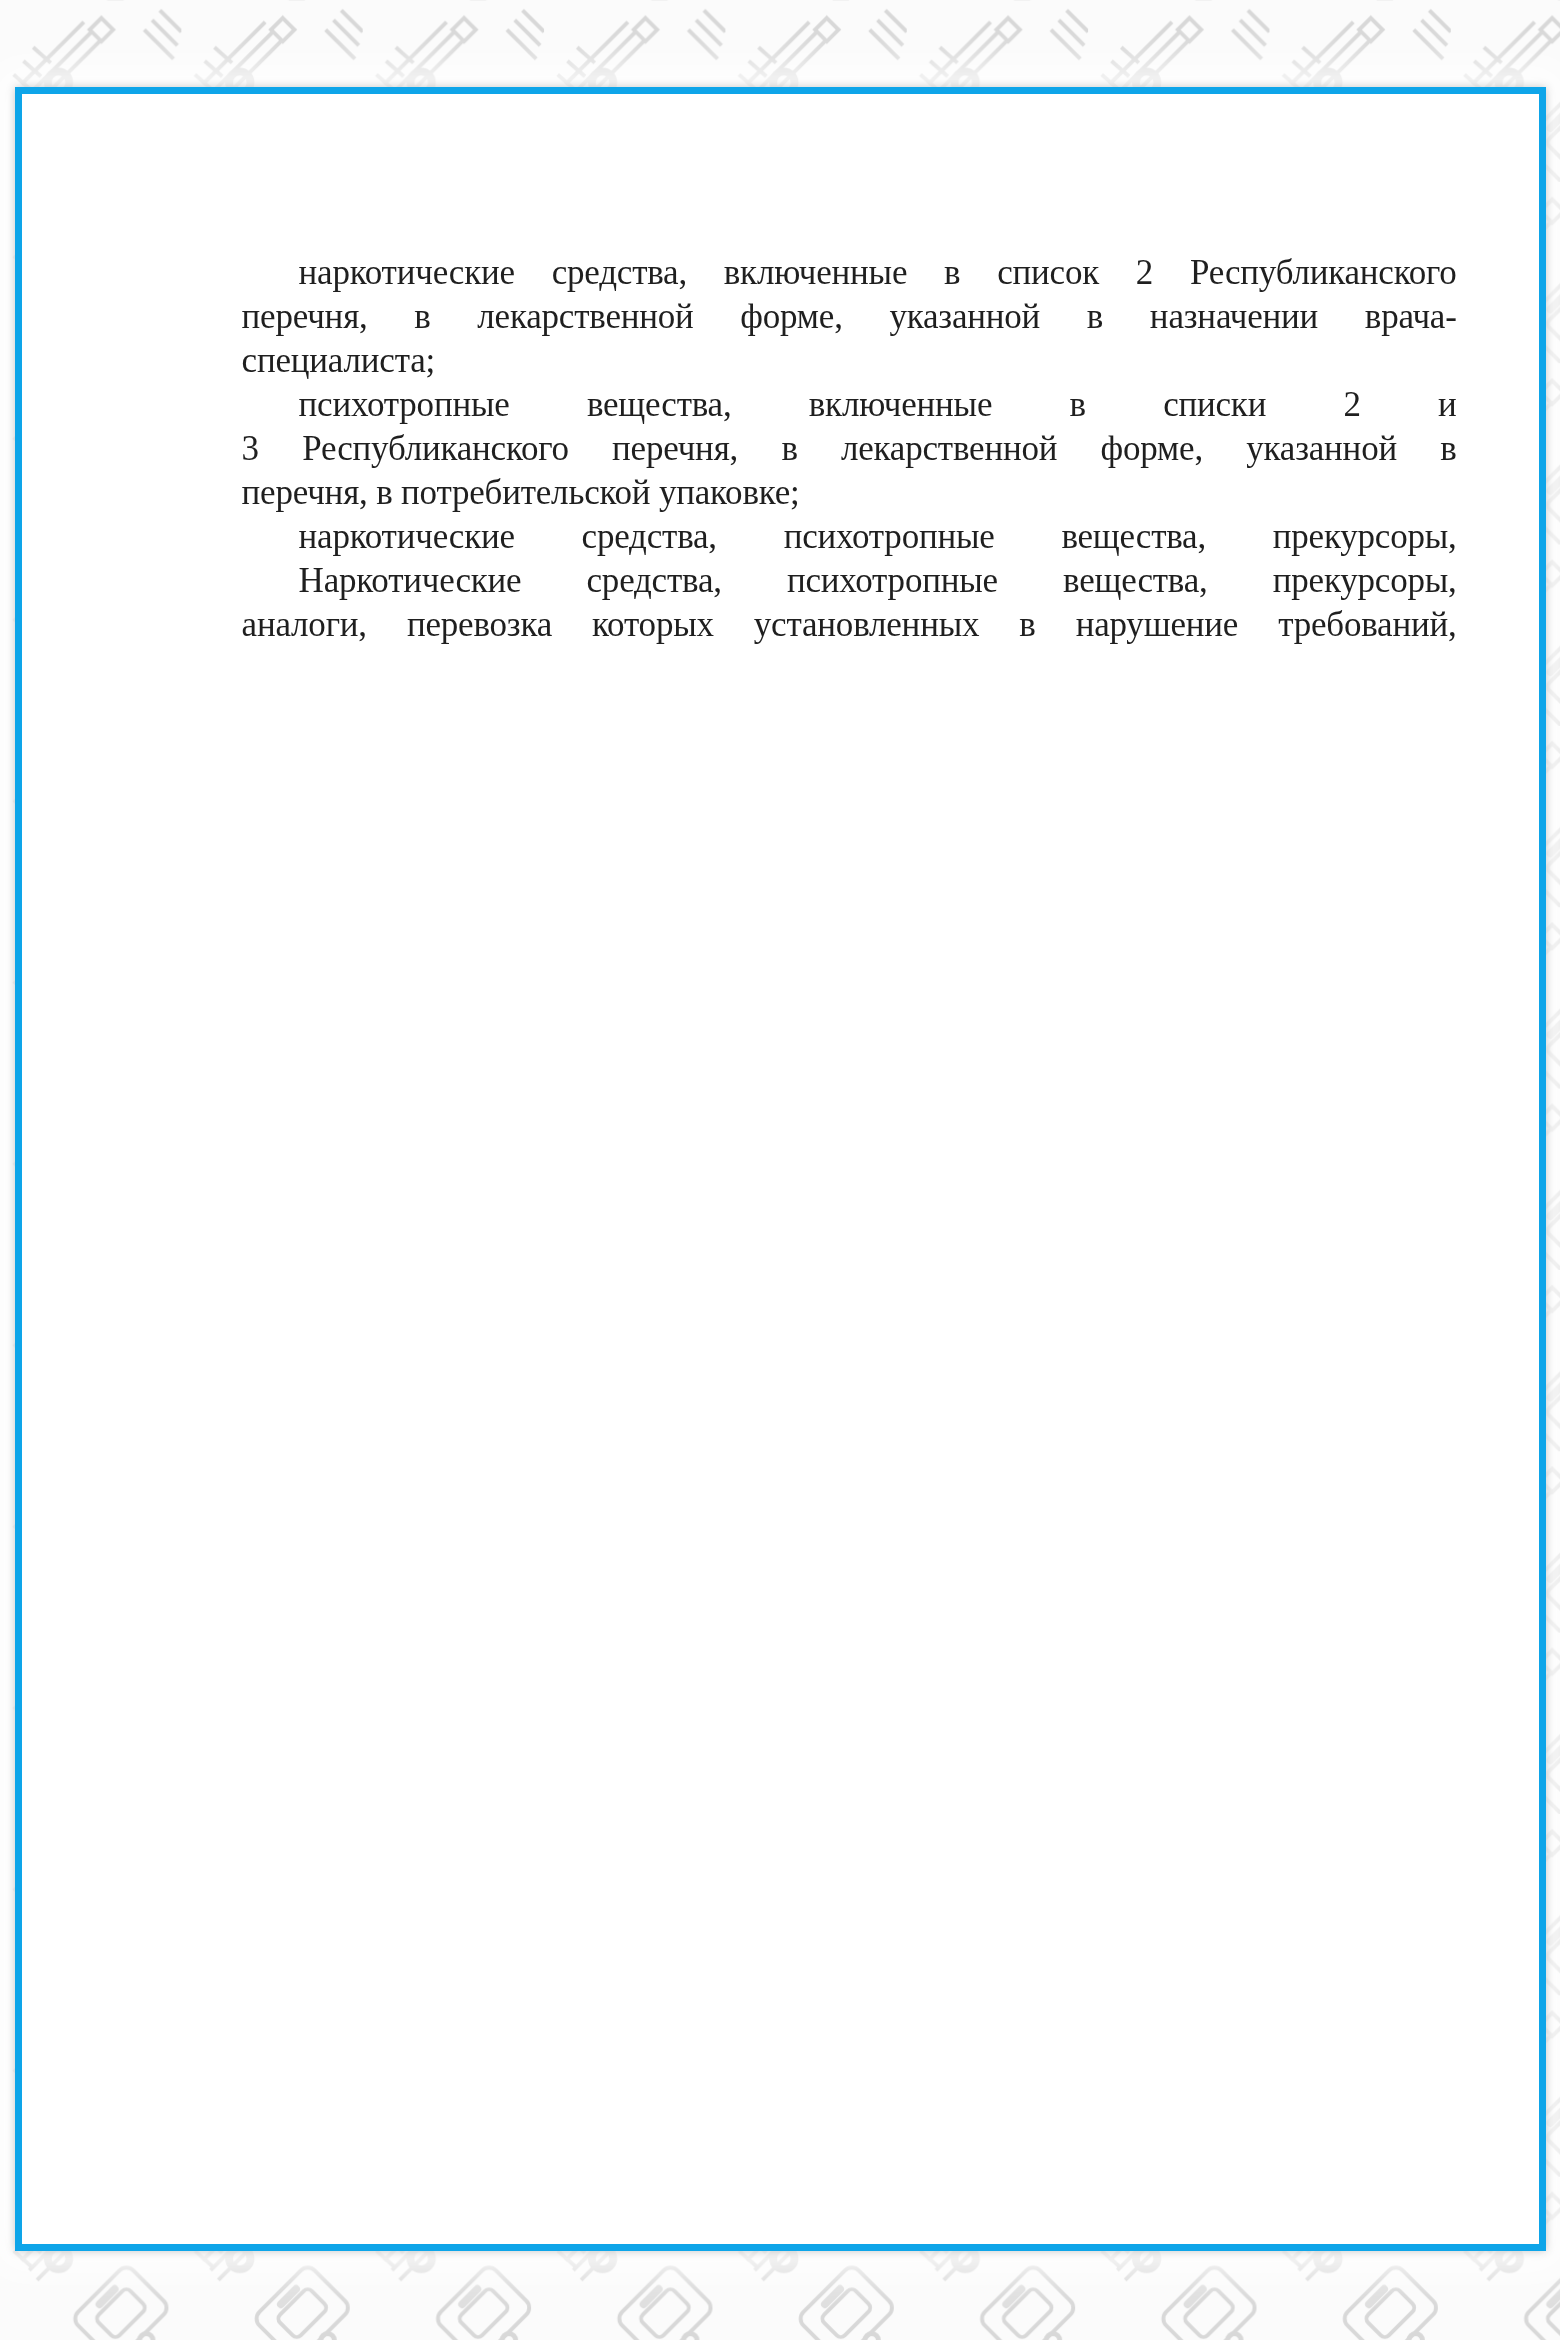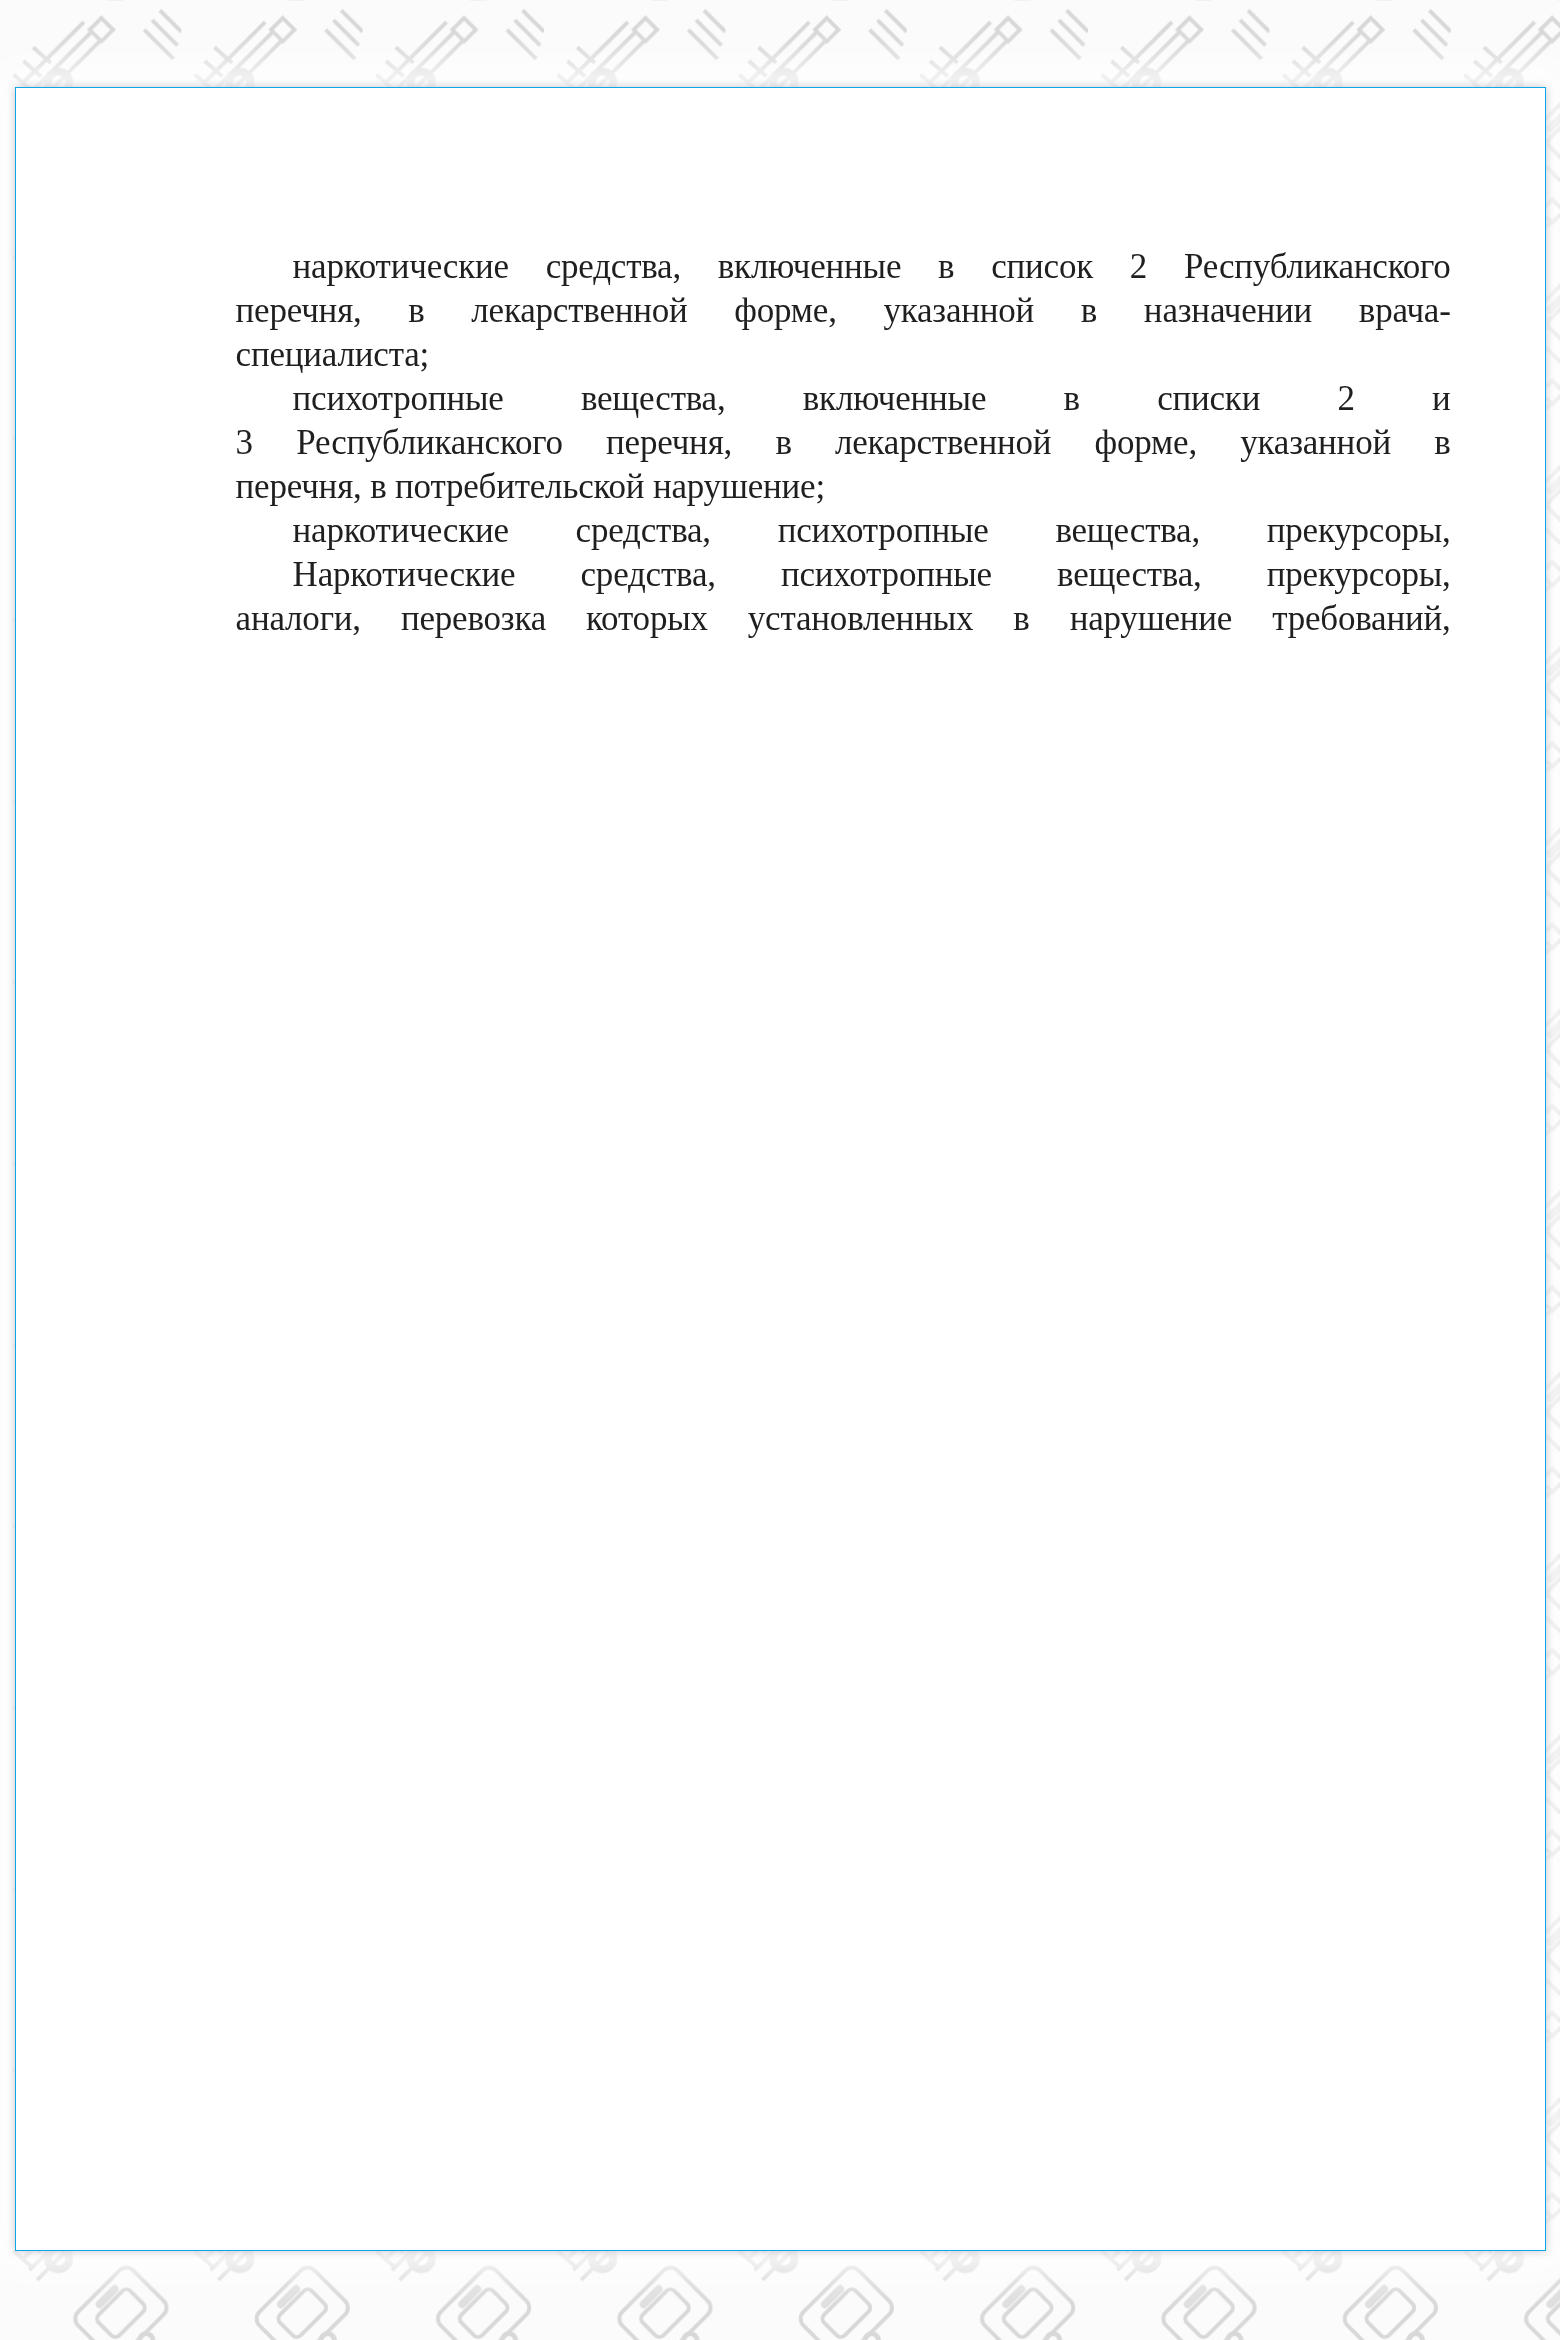--- a/index.html
+++ b/index.html
@@ -23,21 +23,21 @@
     display: block;
   }
   .page {
     position: absolute;
     left: 14.6px;
     top: 87px;
     width: 1531px;
     height: 2164px;
     box-sizing: border-box;
     background: #ffffff;
-    border: 1px solid #0ea5e9;
+    border: 7px solid #0ea5e9;
     box-shadow: 0 0 8.8px rgba(0,0,0,0.22), 0 0 39px 17.6px rgba(255,255,255,0.95);
   }
   .text-block {
     position: absolute;
     left: 220px;
     top: 157px;
     width: 1215px;
     color: #1f1f1f;
     font-size: 35px;
     line-height: 44px;
@@ -98,21 +98,21 @@
   <div class="page">
     <div class="text-block">
 
       <div class="line indent">наркотические средства, включенные в список 2&nbsp;Республиканского</div>
       <div class="line">перечня, в лекарственной форме, указанной в назначении врача-</div>
       <div class="line last">специалиста;</div>
 
       <div class="line indent">психотропные вещества, включенные в списки 2&nbsp;и</div>
       <div class="line">3&nbsp;Республиканского перечня, в лекарственной форме, указанной в</div>
 
-      <div class="line last">перечня, в потребительской нарушение;</div>
+      <div class="line last">перечня, в потребительской упаковке;</div>
 
       <div class="line indent">наркотические средства, психотропные вещества, прекурсоры,</div>
 
       <div class="line indent">Наркотические средства, психотропные вещества, прекурсоры,</div>
       <div class="line">аналоги, перевозка которых установленных в нарушение требований,</div>
 
     </div>
   </div>
 
 </div>

